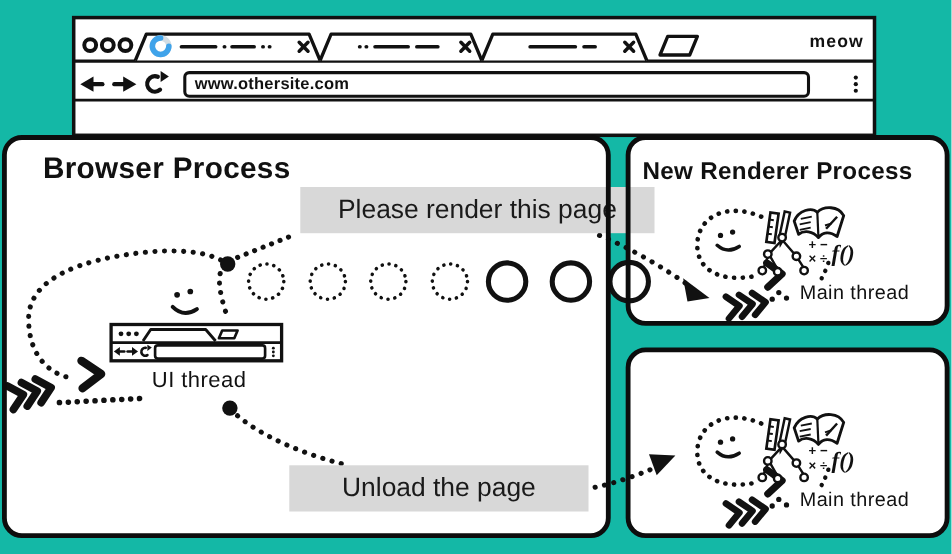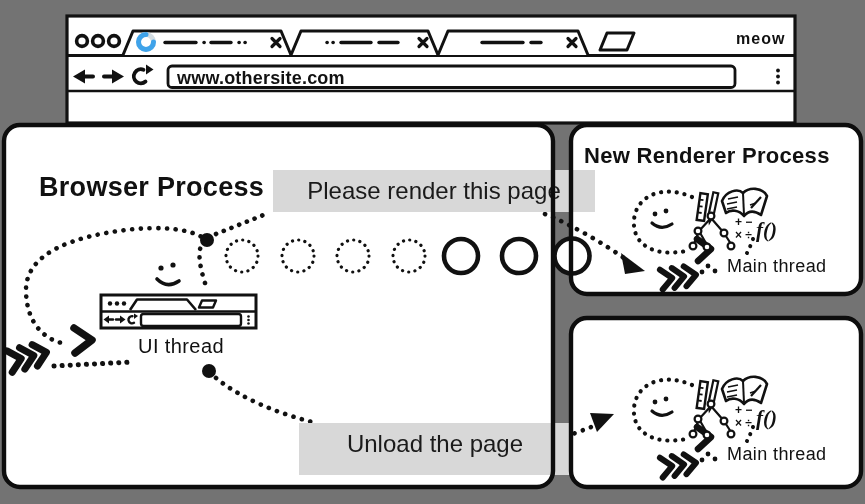--- a/index.html
+++ b/index.html
@@ -1,26 +1,26 @@
 <!DOCTYPE html>
 <html><head>
 <meta charset="utf-8">
 <style>
   html,body{margin:0;padding:0;background:#fff;}
-  .stage{position:relative;width:865px;height:504px;background:#737373;overflow:hidden;
+  .stage{position:relative;width:865px;height:504px;background:#14b8a6;overflow:hidden;
          font-family:"Liberation Sans",sans-serif;color:#111;}
   svg.base,svg.overlay{position:absolute;left:0;top:0;}
   svg.overlay{pointer-events:none;}
   .txt{position:absolute;white-space:nowrap;}
   .title-lg{font-size:27px;font-weight:bold;letter-spacing:.3px;}
   .title-md{font-size:22px;font-weight:bold;letter-spacing:.3px;text-align:right;}
   .msg{background:#d8d8d8;font-size:24px;text-align:center;color:#1a1a1a;}
   .thread{font-weight:normal;letter-spacing:.4px;}
   .brand{font-size:16px;font-weight:bold;letter-spacing:1px;}
-  .url{font-size:18px;font-weight:bold;letter-spacing:.2px;}
+  .url{font-size:15px;font-weight:bold;letter-spacing:.2px;}
 </style>
 </head>
 <body>
 
 <div class="stage">
 
   <svg class="base" width="865" height="504" viewBox="0 0 865 504">
 
     <defs>
 
@@ -229,28 +229,28 @@
     </g>
 
     <use href="#renderer-cluster"></use>
     <use href="#renderer-cluster" transform="translate(0 188)"></use>
   </svg>
 
   <div class="txt brand" style="left:736px;top:30px;">meow</div>
 
   <div class="txt url" style="left:177px;top:68px;">www.othersite.com</div>
 
-  <div class="txt title-lg" style="left:39px;top:138px;margin-top:34px;">Browser Process</div>
+  <div class="txt title-lg" style="left:39px;top:138px;">Browser Process</div>
 
   <div class="txt title-md" style="left:584px;top:143px;">New Renderer Process</div>
 
 
   <div class="txt msg" style="left:273px;top:170px;width:322px;height:42px;line-height:42px;">Please render this page</div>
 
-  <div class="txt msg" style="left:263px;top:423px;width:272px;height:52px;line-height:42px;margin-left:36px;">Unload the page</div>
+  <div class="txt msg" style="left:263px;top:423px;width:272px;height:42px;line-height:42px;">Unload the page</div>
 
   <div class="txt thread" style="left:130px;top:335px;width:102px;text-align:center;font-size:20px;">UI thread</div>
 
   <div class="txt thread" style="left:727px;top:256px;font-size:18px;">Main thread</div>
 
   <div class="txt thread" style="left:727px;top:444px;font-size:18px;">Main thread</div>
 
   <svg class="overlay" width="865" height="504" viewBox="0 0 865 504">
     <rect x="4" y="125" width="549" height="362" rx="16" fill="none" stroke="#0d0d0d" stroke-width="4.4"></rect>
     <rect x="571" y="125" width="290" height="169" rx="16" fill="none" stroke="#0d0d0d" stroke-width="4.4"></rect>

